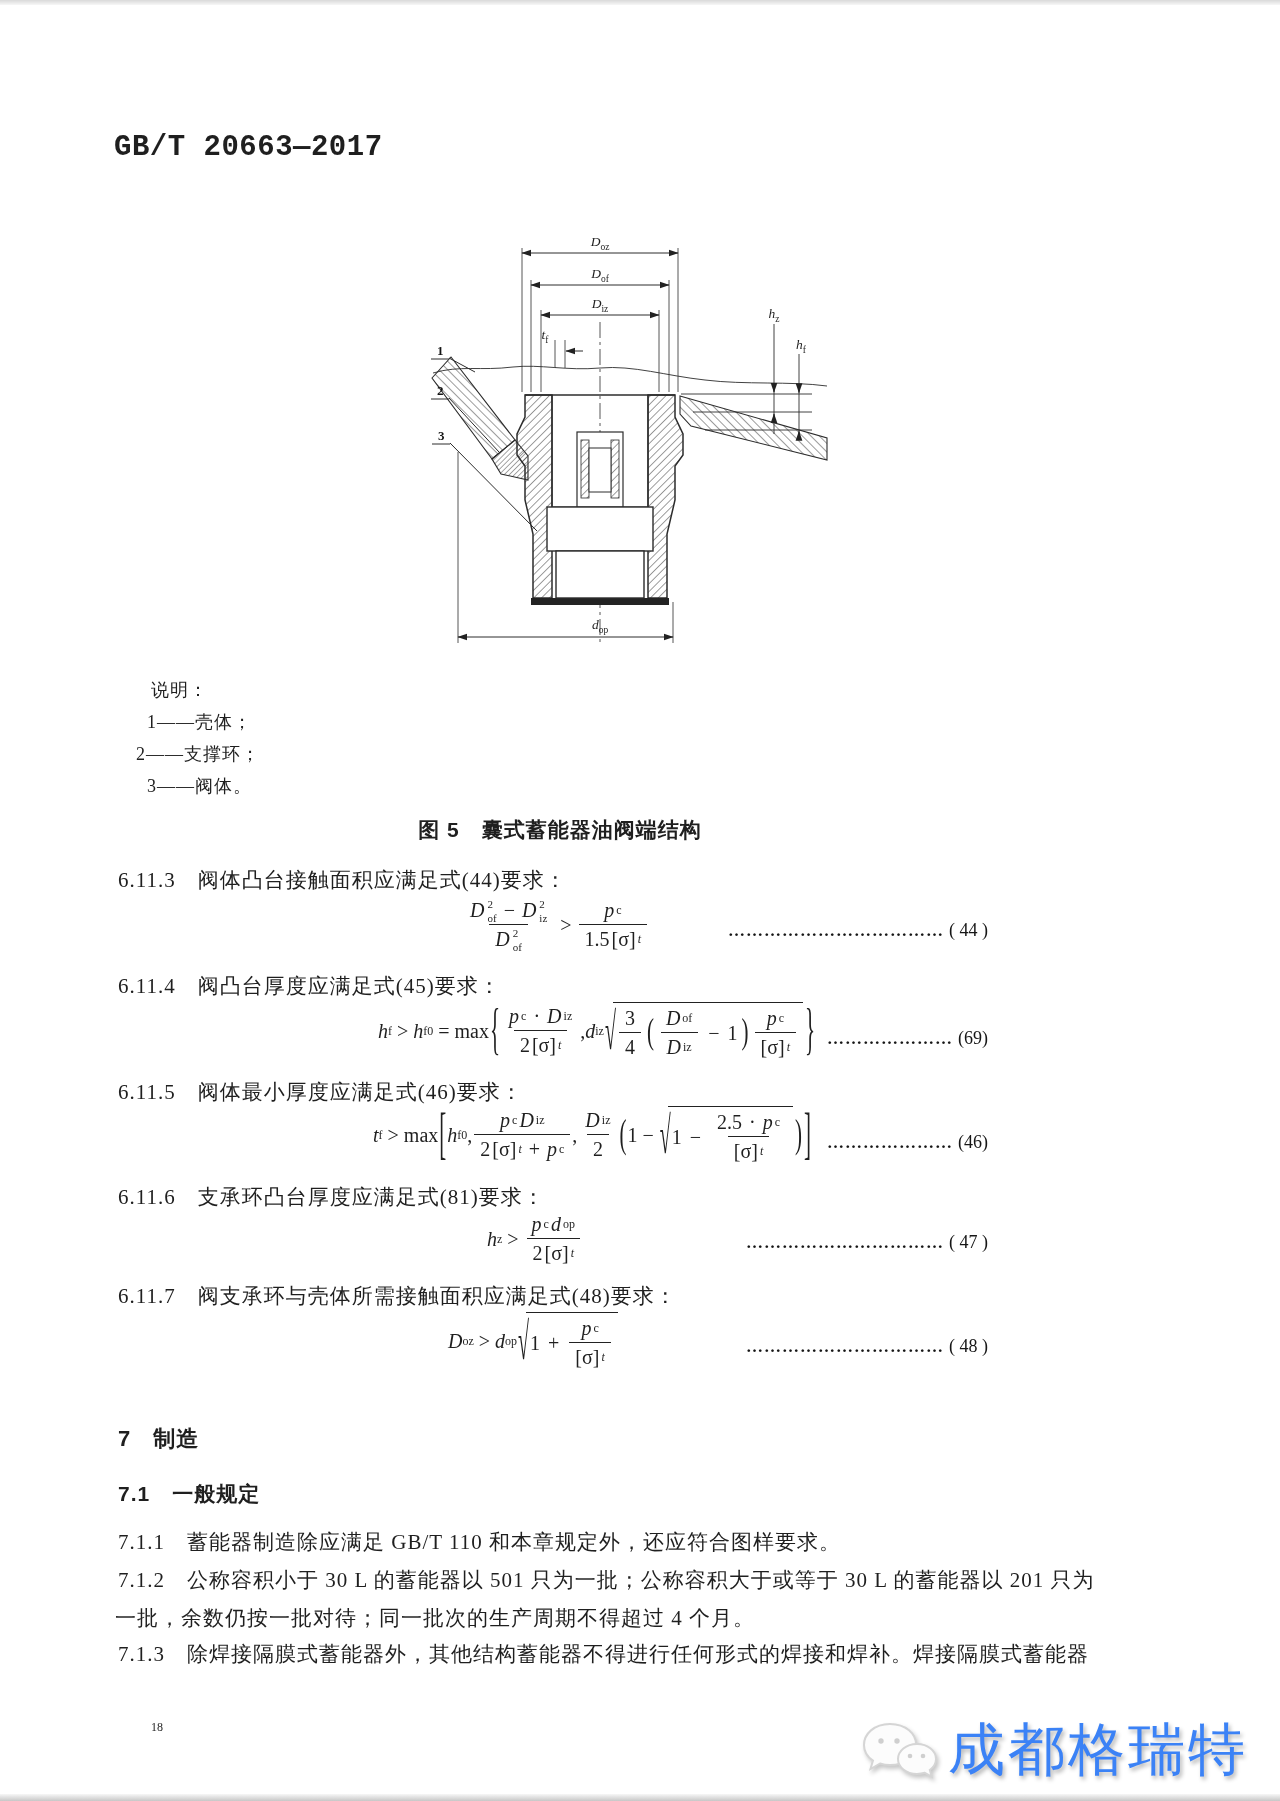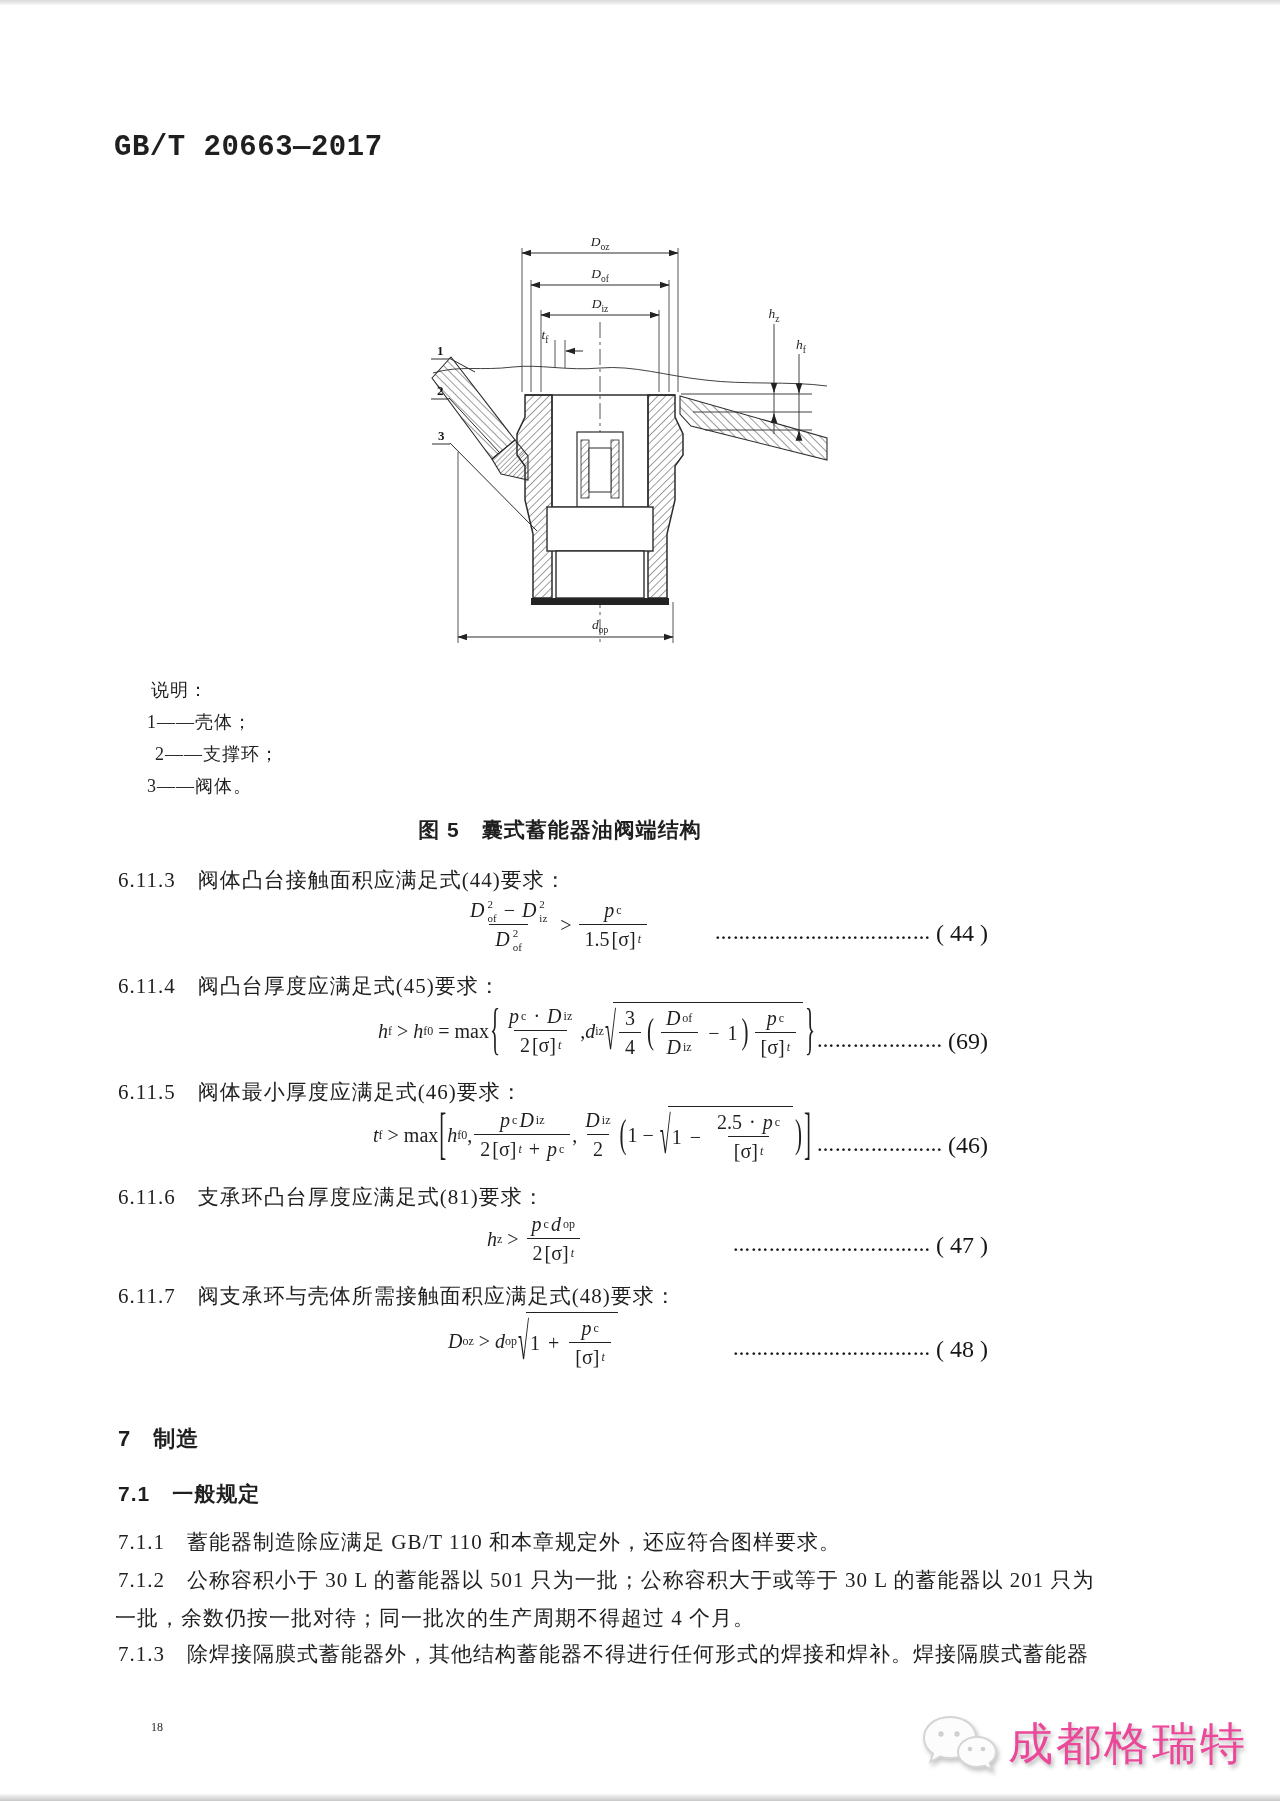--- a/index.html
+++ b/index.html
@@ -32,29 +32,29 @@
   .bigd{display:inline-block;transform:scaleY(2.2);transform-origin:center;font-size:21px;
         font-weight:300;padding:0 1px}
   .sY17{transform:scaleY(1.7)}
   .sY19{transform:scaleY(1.9)}
   .sY27{transform:scaleY(2.7)}
   .sq{display:inline-flex;align-items:center;margin:0 1px}
   .rd{display:inline-block;transform:scaleY(2.6);transform-origin:center;font-size:20px;margin-right:-3px}
   .rc{display:inline-flex;align-items:center;gap:3px;border-top:1.6px solid #222;padding:3px 5px 0 4px}
   .leader{display:flex;align-items:center;gap:5px;color:#161616}
   .dots{font-size:17px;font-weight:700;letter-spacing:1px}
-  .tag{font-size:24px;white-space:nowrap}
+  .tag{font-size:18px;white-space:nowrap}
   
   .dl{font:italic 13.5px "Liberation Serif","DejaVu Serif",serif;fill:#1f1f1f}
   .dlsub{font-size:9.5px;font-style:normal}
   .plb{font:700 13px "Liberation Serif","DejaVu Serif",serif;fill:#141414}
   
   .wm{top:1712px;right:32px;display:flex;align-items:center;gap:10px}
   .wm-ic{filter:drop-shadow(2px 3px 2px #c6c6c6)}
-  .wm-tx{font-size:45px;letter-spacing:3px;color:#ec4899;
+  .wm-tx{font-size:57px;letter-spacing:3px;color:#3b82f6;
          font-family:"Liberation Sans","DejaVu Sans",sans-serif;
          text-shadow:2px 3px 4px #b5b5b5,-1px -1px 1px #ffffff}
 </style>
 </head>
 <body>
 
 <div class="abs edge-t"></div>
 <div class="abs edge-b"></div>
 
 <div class="abs hdr">GB/T 20663—2017</div>
@@ -149,21 +149,21 @@
   <text class="dl" x="399" y="122" text-anchor="middle"><tspan>h</tspan><tspan class="dlsub" dy="3.5">z</tspan></text>
   <text class="dl" x="426" y="153" text-anchor="middle"><tspan>h</tspan><tspan class="dlsub" dy="3.5">f</tspan></text>
   <text class="dl" x="225" y="433" text-anchor="middle"><tspan>d</tspan><tspan class="dlsub" dy="3.5">op</tspan></text>
   <text class="plb" x="62" y="159">1</text>
   <text class="plb" x="62" y="199">2</text>
   <text class="plb" x="63" y="244">3</text>
 </svg>
 
 <div class="abs legend" style="left:151px;top:678px">说明：</div>
 <div class="abs legend" style="left:147px;top:710px">1——壳体；</div>
-<div class="abs legend" style="left:155px;top:742px">2——支撑环；</div>
+<div class="abs legend" style="left:136px;top:742px">2——支撑环；</div>
 <div class="abs legend" style="left:147px;top:774px">3——阀体。</div>
 
 <div class="abs caption">图 5　囊式蓄能器油阀端结构</div>
 
 <div class="abs sec" style="left:118px;top:866px"><span class="n">6.11.3</span><span>阀体凸台接触面积应满足式(44)要求：</span></div>
 <div class="abs sec" style="left:118px;top:972px"><span class="n">6.11.4</span><span>阀凸台厚度应满足式(45)要求：</span></div>
 <div class="abs sec" style="left:118px;top:1078px"><span class="n">6.11.5</span><span>阀体最小厚度应满足式(46)要求：</span></div>
 <div class="abs sec" style="left:118px;top:1183px"><span class="n">6.11.6</span><span>支承环凸台厚度应满足式(81)要求：</span></div>
 <div class="abs sec" style="left:118px;top:1282px"><span class="n">6.11.7</span><span>阀支承环与壳体所需接触面积应满足式(48)要求：</span></div>
 

